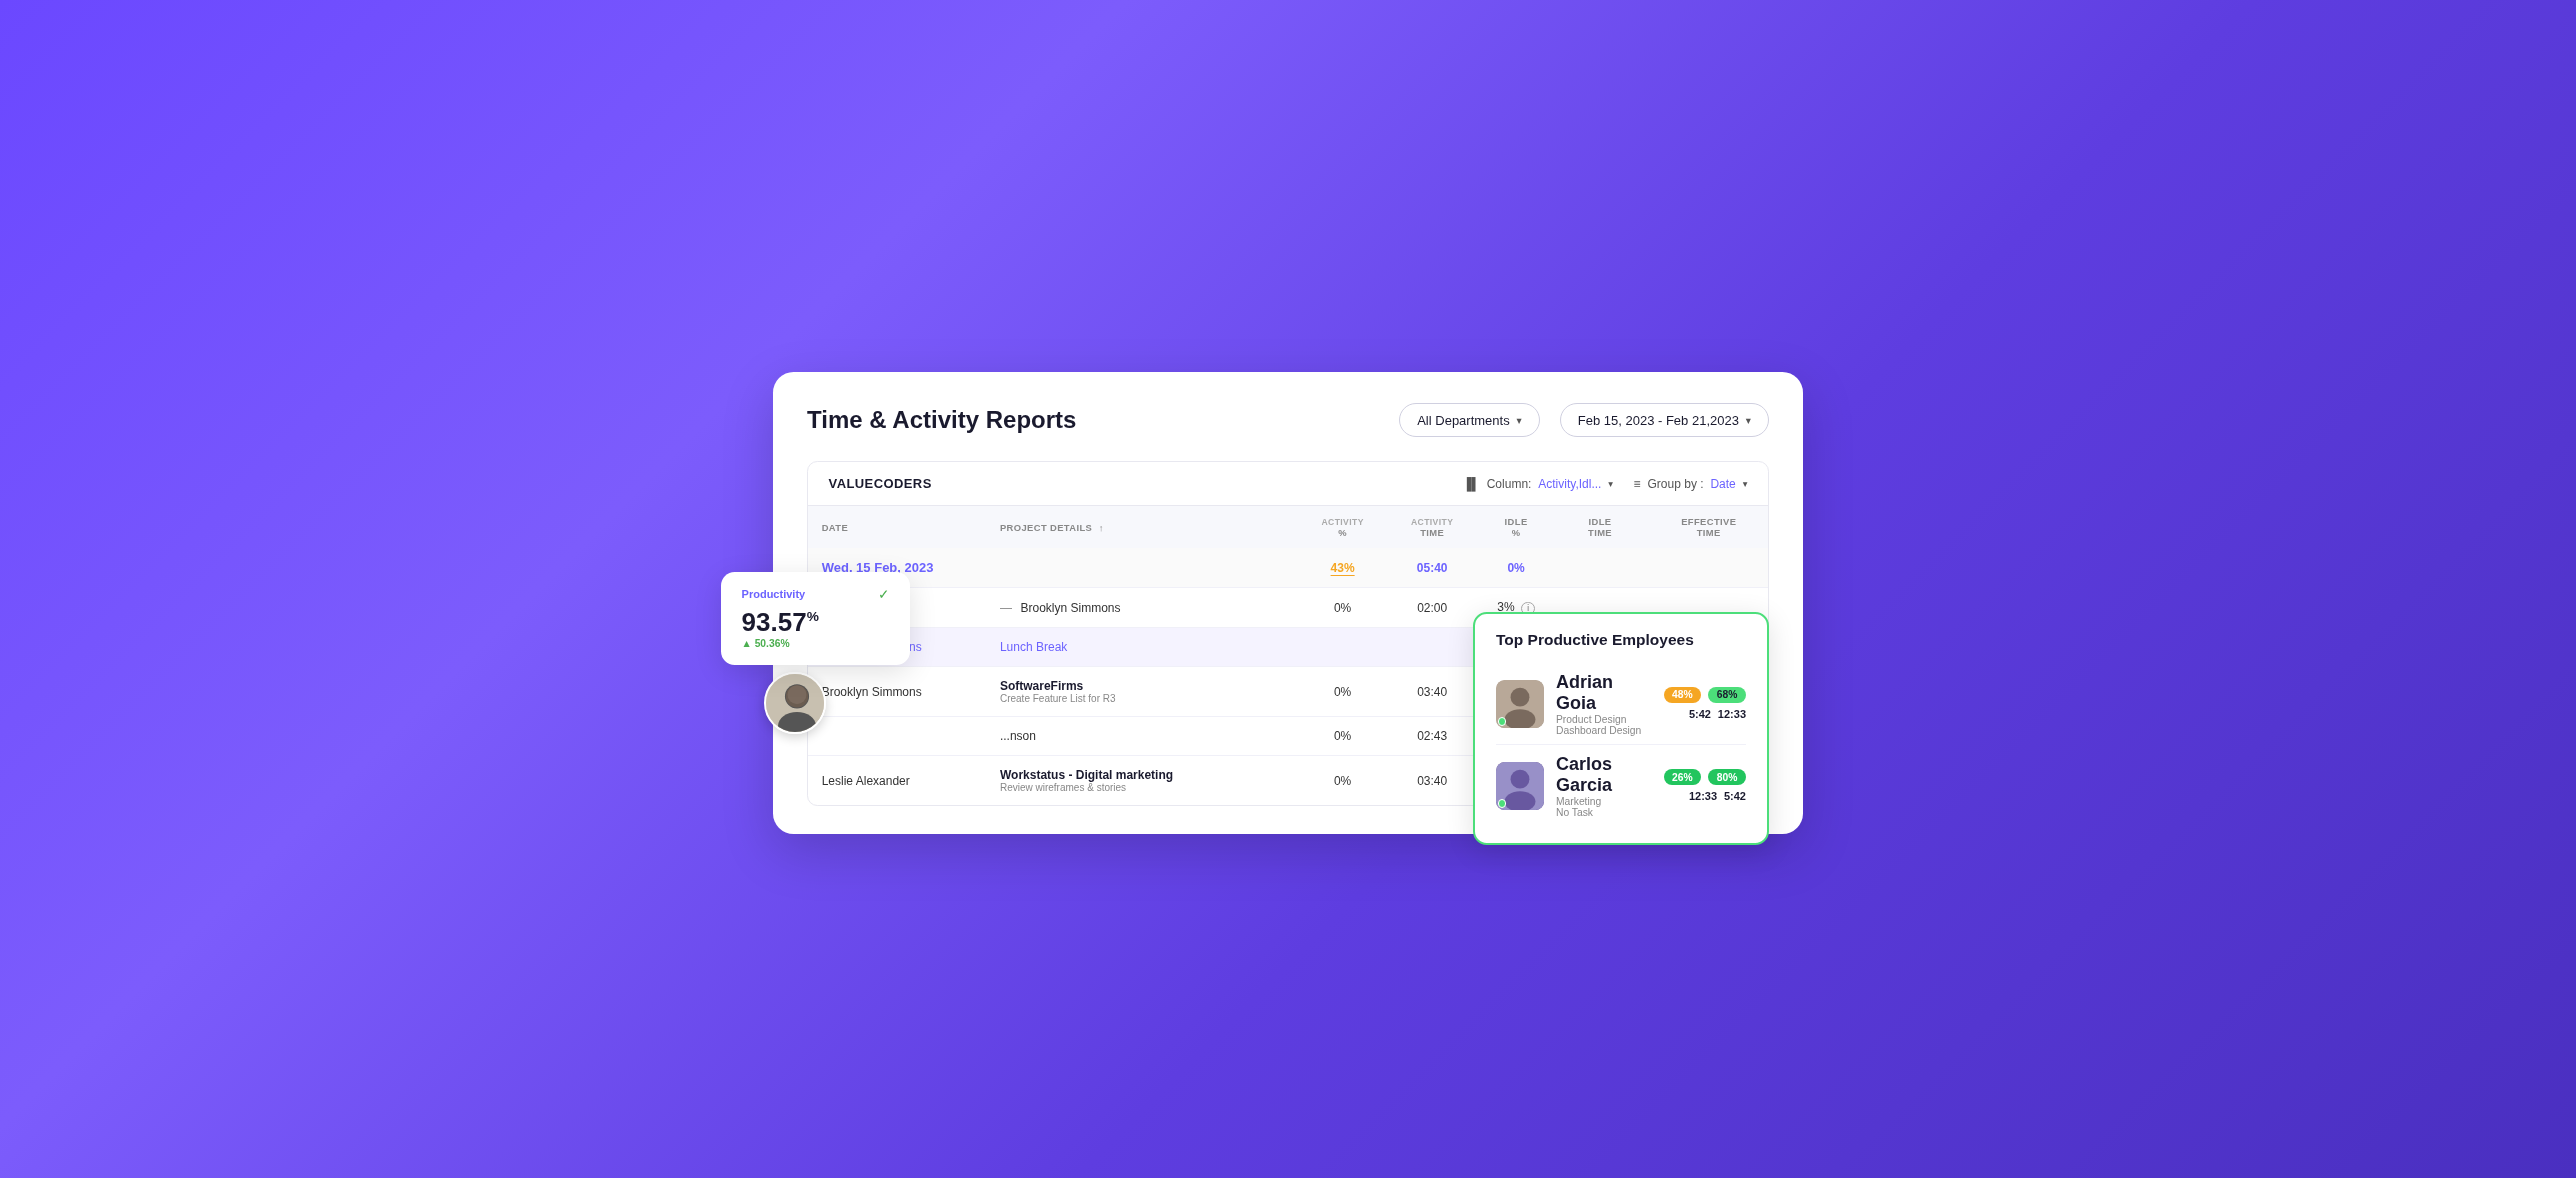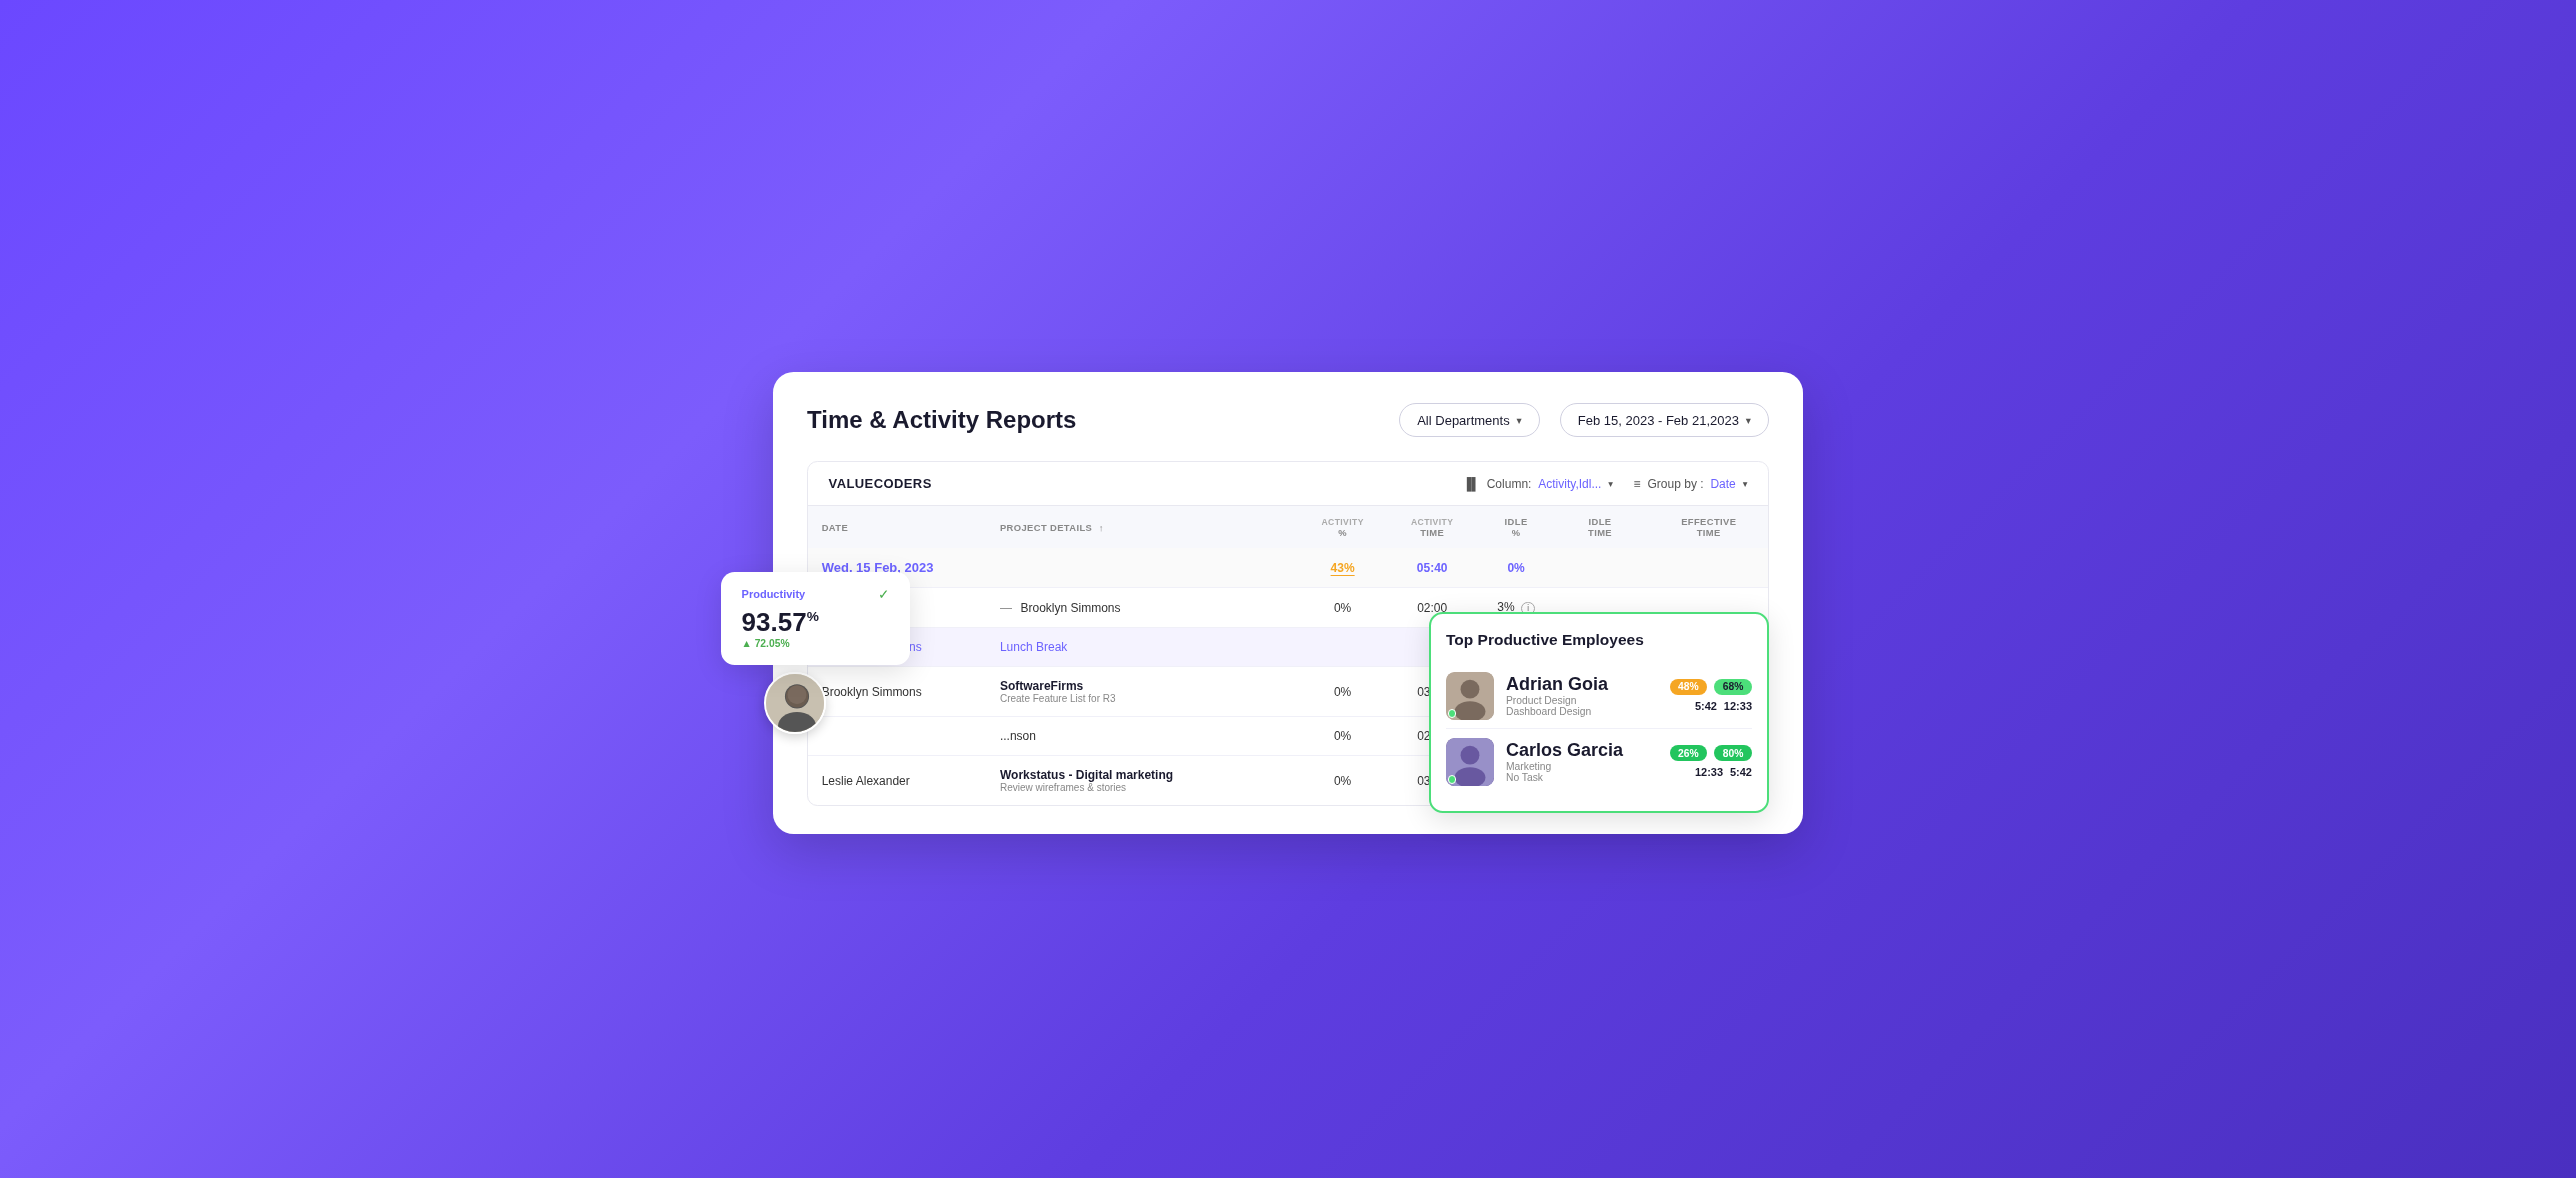--- a/index.html
+++ b/index.html
@@ -231,22 +231,22 @@
     }
 
     
     .top-employees-popup {
       position: absolute;
       right: 34px;
       top: 240px;
       background: #fff;
       border: 2.1px solid #4cde7a;
       border-radius: 13.7px;
-      padding: 17px 15px;
-      width: 340px;
+      padding: 17px 21px;
+      width: 296px;
       box-shadow: 0 6.9px 27.5px rgba(0,0,0,0.12);
       z-index: 20;
     }
     .popup-title {
       font-size: 15.5px;
       font-weight: 700;
       color: #1a1a2e;
       margin-bottom: 13.7px;
     }
     .employee-entry {
@@ -509,21 +509,21 @@
     <div class="productivity-widget" style="margin-left:8.6px;">
       <div class="prod-header">
         <span class="prod-label">Productivity</span>
         <span class="prod-trend">✓</span>
       </div>
       <div>
         <span class="prod-value">
           <span>93.57</span><sup>%</sup>
         </span>
       </div>
-      <div class="prod-change">▲ 72.05%</div>
+      <div class="prod-change">▲ 50.36%</div>
     </div>
   </div>
 
   <div class="top-employees-popup">
     <div class="popup-title">Top Productive Employees</div>
 
     <div class="employee-entry">
       <div class="emp-avatar">
         <div class="emp-avatar-img">
           <svg viewBox="0 0 56 56" width="48" height="48">

